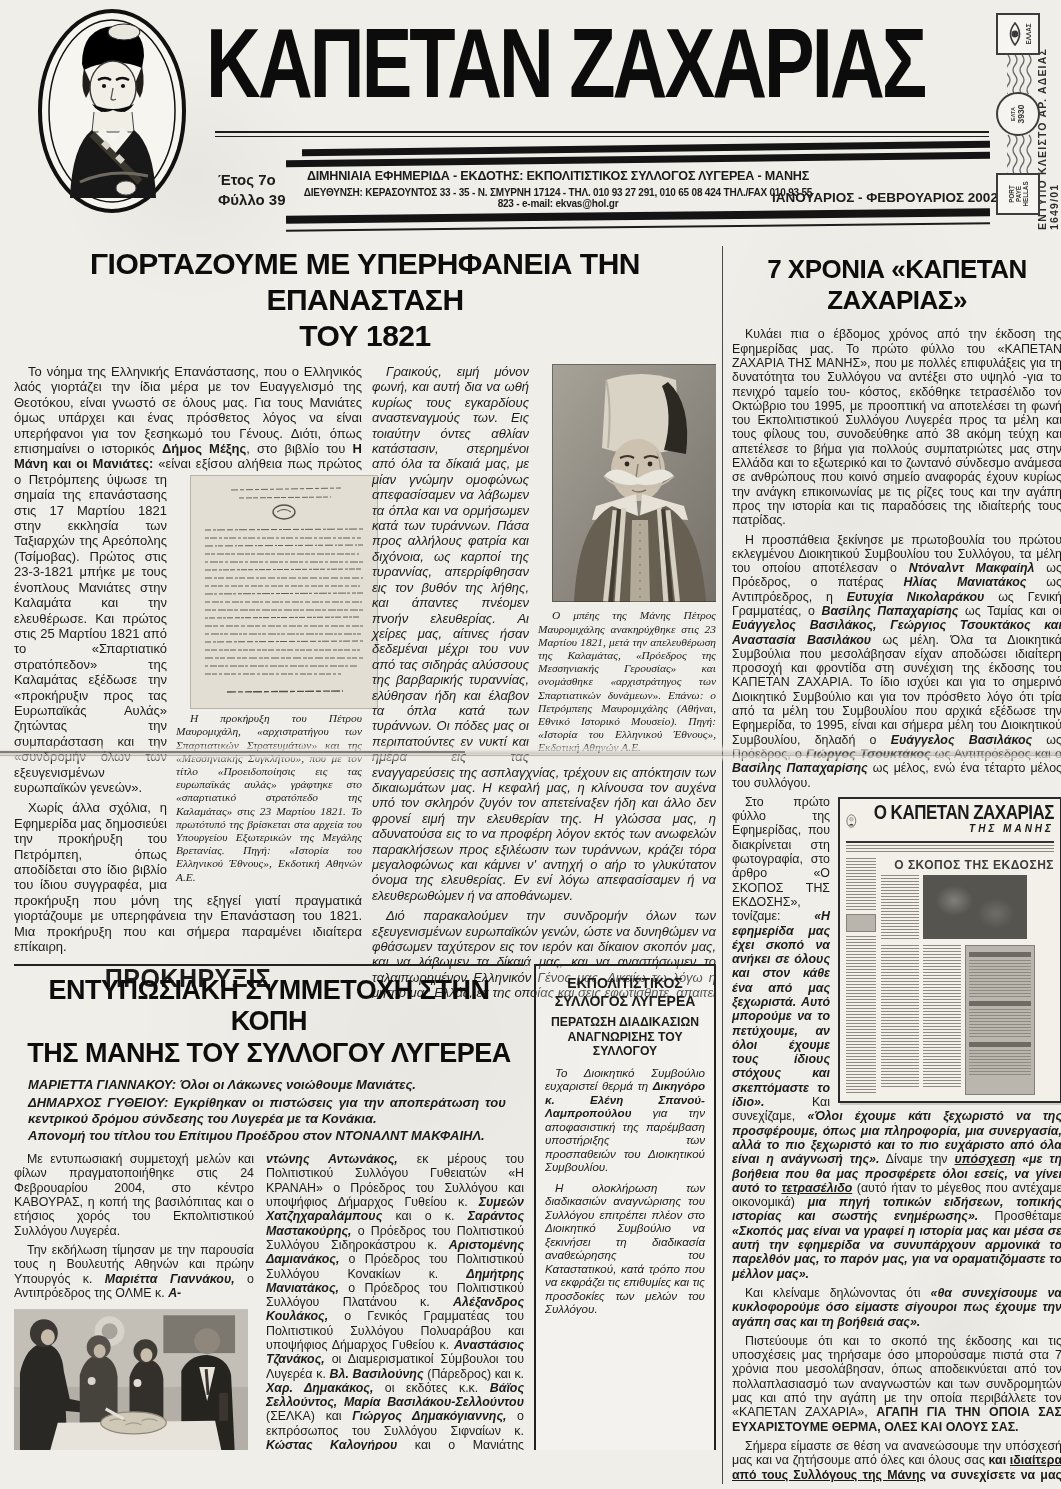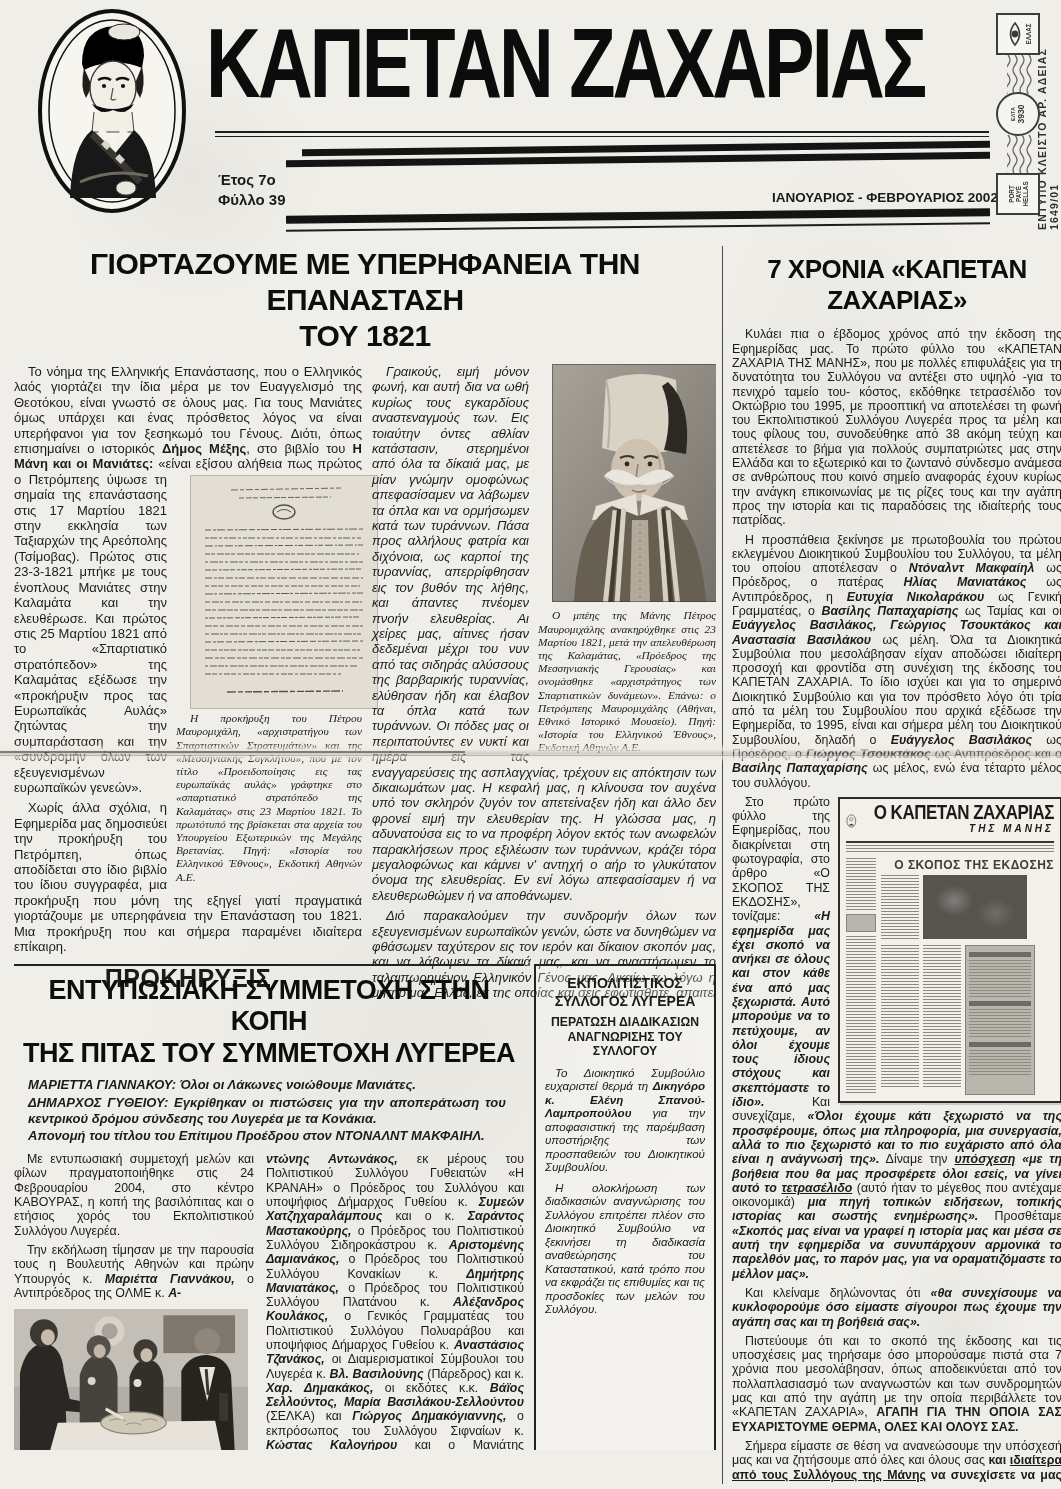--- a/index.html
+++ b/index.html
@@ -157,20 +157,24 @@
     <div class="abs np-title">ΚΑΠΕΤΑΝ ΖΑΧΑΡΙΑΣ</div>
 
     <div class="abs mh-rule1"></div>
     <div class="abs mh-rule1b"></div>
     <div class="abs mh-bar1"></div>
     <div class="abs mh-bar2"></div>
 
     <div class="abs issue">
       <div>Έτος 7ο</div>
       <div>Φύλλο 39</div>
+    </div>
+    <div class="abs pub">
+      <div class="pub1">ΔΙΜΗΝΙΑΙΑ ΕΦΗΜΕΡΙΔΑ - ΕΚΔΟΤΗΣ: ΕΚΠΟΛΙΤΙΣΤΙΚΟΣ ΣΥΛΛΟΓΟΣ ΛΥΓΕΡΕΑ - ΜΑΝΗΣ</div>
+      <div class="pub2">ΔΙΕΥΘΥΝΣΗ: ΚΕΡΑΣΟΥΝΤΟΣ 33 - 35 - Ν. ΣΜΥΡΝΗ 17124 - ΤΗΛ. 010 93 27 291, 010 65 08 424 ΤΗΛ./FAX 010 93 55 823 - e-mail: ekvas@hol.gr</div>
     </div>
     <div class="abs mdate">ΙΑΝΟΥΑΡΙΟΣ - ΦΕΒΡΟΥΑΡΙΟΣ 2002</div>
 
     <div class="abs mh-bar3"></div>
     <div class="abs mh-rule3"></div>
 
     <div class="abs postal-notice">ΕΝΤΥΠΟ ΚΛΕΙΣΤΟ ΑΡ. ΑΔΕΙΑΣ 1649/01</div>
     <div class="abs stamps">
       <div class="stamp-sq">
         <svg width="26" height="20" viewBox="0 0 26 20">
@@ -365,21 +369,21 @@
     <p class="body"><span>Πιστεύουμε ότι και το σκοπό της έκδοσης και τις υποσχέσεις μας τηρήσαμε όσο μπορούσαμε πιστά στα 7 χρόνια που μεσολάβησαν, όπως αποδεικνύεται από τον πολλαπλασιασμό των αναγνωστών και των συνδρομητών μας και από την αγάπη με την οποία περιβάλλετε τον «ΚΑΠΕΤΑΝ ΖΑΧΑΡΙΑ», </span><span class="b">ΑΓΑΠΗ ΓΙΑ ΤΗΝ ΟΠΟΙΑ ΣΑΣ ΕΥΧΑΡΙΣΤΟΥΜΕ ΘΕΡΜΑ, ΟΛΕΣ ΚΑΙ ΟΛΟΥΣ ΣΑΣ.</span></p>
     <p class="body"><span>Σήμερα είμαστε σε θέση να ανανεώσουμε την υπόσχεσή μας και να ζητήσουμε από όλες και όλους σας </span><span class="b">και </span><span class="bu">ιδιαίτερα από τους Συλλόγους της Μάνης</span><span class="b"> να συνεχίσετε</span><span class="b"> να μας παρέχετε τη βοήθεια, τη συνεργασία και τη στήριξη σας για να κάνουμε την Εφημερίδα μας ακόμη καλλίτερη.</span></p>
   </div>
 
   <div class="bottom-left">
     <div class="bl-flex">
       <div class="bl-main">
         <div class="bl-rule"></div>
         <div class="headline bl-head">
           <div>ΕΝΤΥΠΩΣΙΑΚΗ ΣΥΜΜΕΤΟΧΗ ΣΤΗΝ ΚΟΠΗ</div>
-          <div>ΤΗΣ ΠΙΤΑΣ ΤΟΥ ΣΥΜΜΕΤΟΧΗ ΛΥΓΕΡΕΑ</div>
+          <div>ΤΗΣ ΜΑΝΗΣ ΤΟΥ ΣΥΛΛΟΓΟΥ ΛΥΓΕΡΕΑ</div>
         </div>
         <div class="bl-bullets">
           <div>ΜΑΡΙΕΤΤΑ ΓΙΑΝΝΑΚΟΥ: Όλοι οι Λάκωνες νοιώθουμε Μανιάτες.</div>
           <div>ΔΗΜΑΡΧΟΣ ΓΥΘΕΙΟΥ: Εγκρίθηκαν οι πιστώσεις για την αποπεράτωση του κεντρικού δρόμου σύνδεσης του Λυγερέα με τα Κονάκια.</div>
           <div>Απονομή του τίτλου του Επίτιμου Προέδρου στον ΝΤΟΝΑΛΝΤ ΜΑΚΦΑΙΗΛ.</div>
         </div>
         <div class="bl-cols">
           <div class="blc1">
             <p class="body">Με εντυπωσιακή συμμετοχή μελών και φίλων πραγματοποιήθηκε στις 24 Φεβρουαρίου 2004, στο κέντρο ΚΑΒΟΥΡΑΣ, η κοπή της βασιλόπιτας και ο ετήσιος χορός του Εκπολιτιστικού Συλλόγου Λυγερέα.</p>
             <p class="body"><span>Την εκδήλωση τίμησαν με την παρουσία τους η Βουλευτής Αθηνών και πρώην Υπουργός κ. </span><span class="bi">Μαριέττα Γιαννάκου,</span><span> ο Αντιπρόεδρος της ΟΛΜΕ κ. </span><span class="bi">Α-</span></p>

